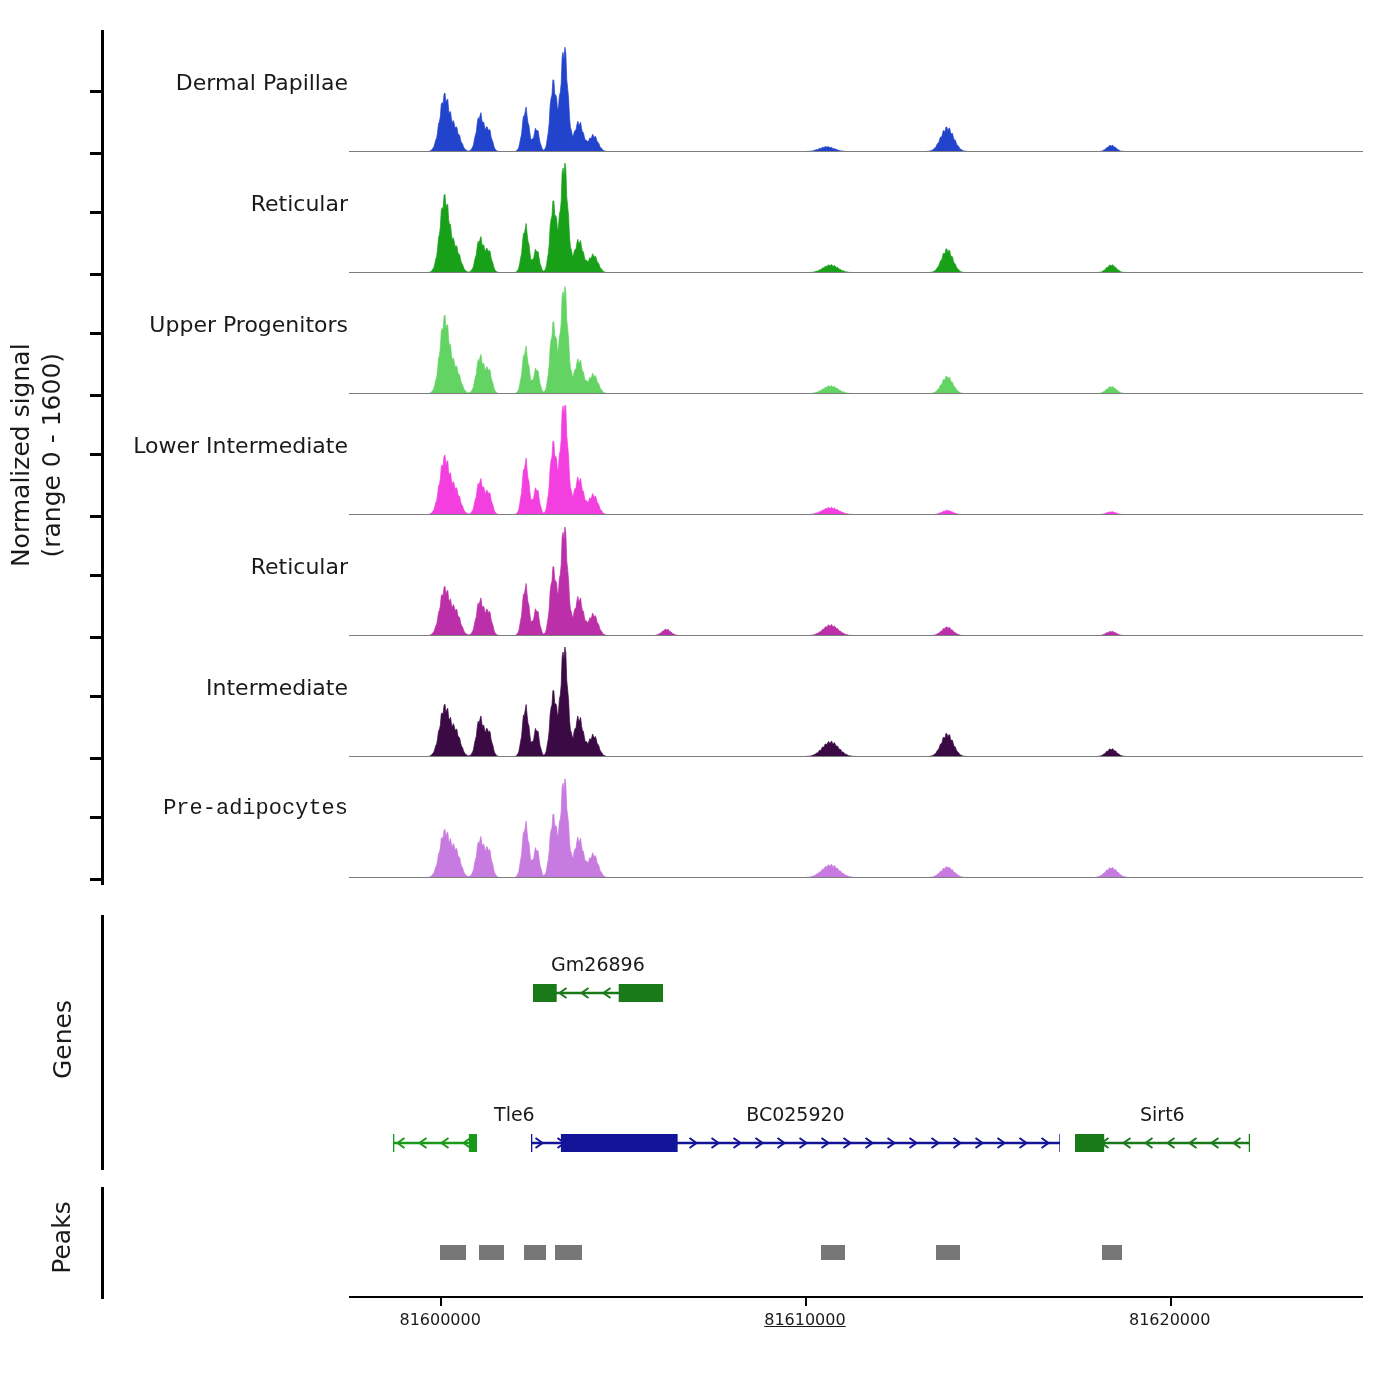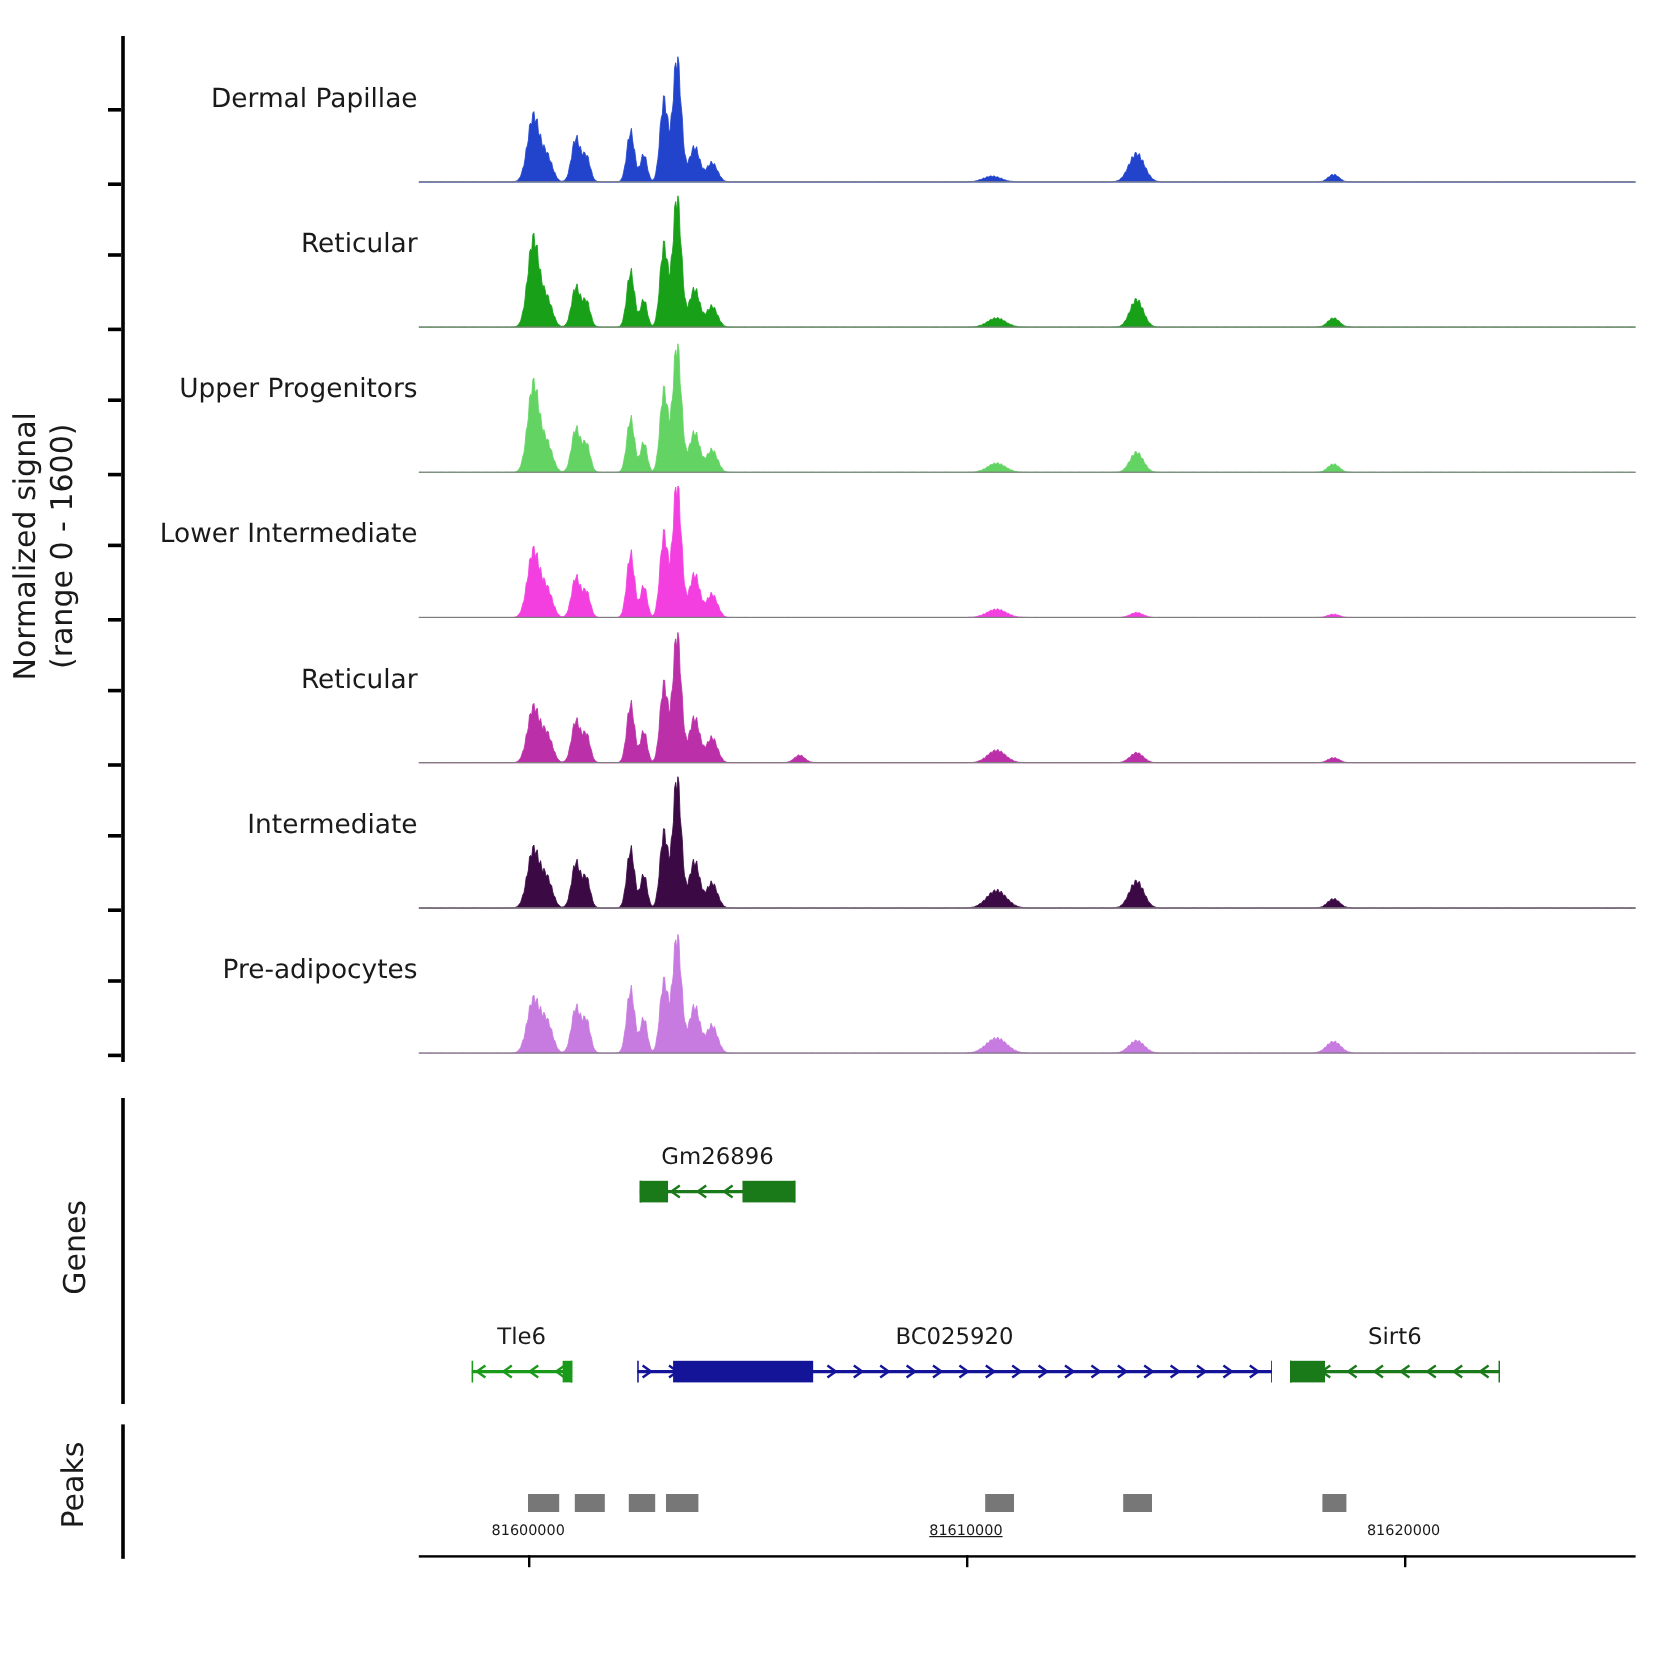--- a/index.html
+++ b/index.html
@@ -168,22 +168,22 @@
   }
   .x-tick {
     position: absolute;
     top: 1296px;
     width: 2px;
     height: 10px;
     background: #000;
   }
   .x-tick-label {
     position: absolute;
-    top: 1268px;
-    font-size: 12px;
+    top: 1310px;
+    font-size: 16px;
     color: #1a1a1a;
     text-align: center;
     white-space: nowrap;
     transform: translateX(-50%);
   }
   #x-axis-title {
     position: absolute;
     left: 349px;
     top: 1348px;
     width: 1014px;
@@ -267,21 +267,21 @@
         </div>
         <div class="track-row" style="top: 647px; height: 110px;">
           <div class="track-label" style="top: 28px;">Intermediate</div>
           <div class="track-plot" style="height: 110px; top: 0px;">
             <svg width="1014" height="110" class="track-svg">
               <path d="M 0 110 L 0.00 109.72 L 0.92 109.59 L 1.85 109.56 L 2.77 109.62 L 3.69 109.71 L 4.61 109.72 L 5.54 109.67 L 6.46 109.62 L 7.38 109.66 L 8.30 109.67 L 9.23 109.55 L 10.15 109.53 L 11.07 109.62 L 11.99 109.72 L 12.92 109.67 L 13.84 109.71 L 14.76 109.69 L 15.69 109.71 L 16.61 109.64 L 17.53 109.54 L 18.45 109.54 L 19.38 109.65 L 20.30 109.66 L 21.22 109.60 L 22.14 109.64 L 23.07 109.71 L 23.99 109.72 L 24.91 109.65 L 25.83 109.57 L 26.76 109.59 L 27.68 109.71 L 28.60 109.60 L 29.53 109.55 L 30.45 109.60 L 31.37 109.70 L 32.29 109.71 L 33.22 109.69 L 34.14 109.64 L 35.06 109.65 L 35.98 109.69 L 36.91 109.56 L 37.83 109.52 L 38.75 109.60 L 39.67 109.72 L 40.60 109.66 L 41.52 109.69 L 42.44 109.70 L 43.36 109.70 L 44.29 109.66 L 45.21 109.56 L 46.13 109.54 L 47.06 109.63 L 47.98 109.68 L 48.90 109.60 L 49.82 109.62 L 50.75 109.70 L 51.67 109.72 L 52.59 109.67 L 53.51 109.59 L 54.44 109.59 L 55.36 109.69 L 56.28 109.62 L 57.20 109.54 L 58.13 109.58 L 59.05 109.68 L 59.97 109.71 L 60.90 109.72 L 61.82 109.66 L 62.74 109.65 L 63.66 109.71 L 64.59 109.58 L 65.51 109.52 L 66.43 109.58 L 67.35 109.71 L 68.28 109.66 L 69.20 109.66 L 70.12 109.72 L 71.04 109.70 L 71.97 109.68 L 72.89 109.57 L 73.81 109.53 L 74.74 109.61 L 75.66 109.67 L 76.58 109.55 L 77.50 109.51 L 78.43 109.54 L 79.35 109.46 L 80.27 109.17 L 81.19 108.82 L 82.12 108.34 L 83.04 107.31 L 83.96 106.18 L 84.88 104.98 L 85.81 101.91 L 86.73 98.59 L 87.65 96.94 L 88.58 91.65 L 89.50 84.08 L 90.42 82.42 L 91.34 78.10 L 92.27 67.06 L 93.19 65.80 L 94.11 67.43 L 95.03 58.34 L 95.96 57.21 L 96.88 65.51 L 97.80 62.74 L 98.72 61.13 L 99.65 70.83 L 100.57 73.08 L 101.49 70.18 L 102.41 76.42 L 103.34 80.47 L 104.26 76.56 L 105.18 78.93 L 106.11 84.06 L 107.03 81.91 L 107.95 82.66 L 108.87 88.82 L 109.80 90.09 L 110.72 90.96 L 111.64 96.26 L 112.56 99.30 L 113.49 100.39 L 114.41 103.38 L 115.33 105.79 L 116.25 106.60 L 117.18 107.63 L 118.10 108.51 L 119.02 108.82 L 119.95 108.74 L 120.87 108.57 L 121.79 107.89 L 122.71 106.43 L 123.64 104.89 L 124.56 102.20 L 125.48 96.54 L 126.40 92.43 L 127.33 89.25 L 128.25 79.92 L 129.17 74.31 L 130.09 76.57 L 131.02 72.16 L 131.94 68.97 L 132.86 76.76 L 133.79 79.64 L 134.71 77.96 L 135.63 82.95 L 136.55 85.78 L 137.48 81.35 L 138.40 81.82 L 139.32 85.78 L 140.24 83.77 L 141.17 85.27 L 142.09 92.51 L 143.01 95.87 L 143.93 98.51 L 144.86 103.29 L 145.78 105.97 L 146.70 107.28 L 147.63 108.46 L 148.55 109.05 L 149.47 109.29 L 150.39 109.55 L 151.32 109.64 L 152.24 109.60 L 153.16 109.65 L 154.08 109.72 L 155.01 109.72 L 155.93 109.64 L 156.85 109.57 L 157.77 109.58 L 158.70 109.70 L 159.62 109.61 L 160.54 109.55 L 161.46 109.60 L 162.39 109.70 L 163.31 109.71 L 164.23 109.66 L 165.16 109.53 L 166.08 109.42 L 167.00 109.13 L 167.92 108.11 L 168.85 106.83 L 169.77 104.83 L 170.69 99.84 L 171.61 94.22 L 172.54 89.75 L 173.46 78.51 L 174.38 68.08 L 175.30 68.50 L 176.23 63.17 L 177.15 57.52 L 178.07 68.02 L 179.00 76.34 L 179.92 78.86 L 180.84 87.90 L 181.76 95.13 L 182.69 95.10 L 183.61 94.01 L 184.53 93.41 L 185.45 87.40 L 186.38 81.40 L 187.30 83.77 L 188.22 84.32 L 189.14 84.31 L 190.07 92.01 L 190.99 98.39 L 191.91 101.38 L 192.84 105.01 L 193.76 107.43 L 194.68 107.96 L 195.60 107.40 L 196.53 106.29 L 197.45 103.04 L 198.37 97.03 L 199.29 91.94 L 200.22 83.33 L 201.14 67.40 L 202.06 60.63 L 202.98 57.65 L 203.91 43.60 L 204.83 43.78 L 205.75 56.74 L 206.68 56.70 L 207.60 58.76 L 208.52 69.14 L 209.44 66.06 L 210.37 52.30 L 211.29 48.07 L 212.21 37.77 L 213.13 10.02 L 214.06 5.00 L 214.98 12.94 L 215.90 0.00 L 216.82 5.64 L 217.75 33.60 L 218.67 43.07 L 219.59 52.81 L 220.52 73.30 L 221.44 83.05 L 222.36 85.27 L 223.28 89.80 L 224.21 90.71 L 225.13 84.46 L 226.05 81.40 L 226.97 81.36 L 227.90 73.57 L 228.82 68.99 L 229.74 74.21 L 230.66 72.90 L 231.59 70.41 L 232.51 78.57 L 233.43 83.84 L 234.35 84.14 L 235.28 89.62 L 236.20 94.68 L 237.12 94.41 L 238.05 95.24 L 238.97 97.15 L 239.89 94.58 L 240.81 91.64 L 241.74 92.79 L 242.66 90.93 L 243.58 86.99 L 244.50 89.24 L 245.43 91.25 L 246.35 89.52 L 247.27 92.29 L 248.19 96.73 L 249.12 97.48 L 250.04 99.60 L 250.96 103.12 L 251.89 104.55 L 252.81 105.63 L 253.73 107.37 L 254.65 108.26 L 255.58 108.62 L 256.50 109.12 L 257.42 109.44 L 258.34 109.54 L 259.27 109.52 L 260.19 109.51 L 261.11 109.57 L 262.03 109.71 L 262.96 109.60 L 263.88 109.57 L 264.80 109.63 L 265.73 109.71 L 266.65 109.72 L 267.57 109.66 L 268.49 109.60 L 269.42 109.65 L 270.34 109.67 L 271.26 109.55 L 272.18 109.53 L 273.11 109.62 L 274.03 109.72 L 274.95 109.68 L 275.87 109.72 L 276.80 109.67 L 277.72 109.70 L 278.64 109.64 L 279.57 109.54 L 280.49 109.54 L 281.41 109.65 L 282.33 109.67 L 283.26 109.62 L 284.18 109.66 L 285.10 109.72 L 286.02 109.72 L 286.95 109.64 L 287.87 109.56 L 288.79 109.58 L 289.71 109.70 L 290.64 109.61 L 291.56 109.56 L 292.48 109.61 L 293.40 109.70 L 294.33 109.72 L 295.25 109.68 L 296.17 109.62 L 297.10 109.64 L 298.02 109.69 L 298.94 109.56 L 299.86 109.52 L 300.79 109.60 L 301.71 109.72 L 302.63 109.67 L 303.55 109.70 L 304.48 109.69 L 305.40 109.70 L 306.32 109.66 L 307.24 109.55 L 308.17 109.53 L 309.09 109.63 L 310.01 109.68 L 310.94 109.61 L 311.86 109.63 L 312.78 109.70 L 313.70 109.72 L 314.63 109.66 L 315.55 109.58 L 316.47 109.58 L 317.39 109.68 L 318.32 109.62 L 319.24 109.55 L 320.16 109.59 L 321.08 109.68 L 322.01 109.71 L 322.93 109.70 L 323.85 109.64 L 324.78 109.64 L 325.70 109.71 L 326.62 109.58 L 327.54 109.52 L 328.47 109.58 L 329.39 109.70 L 330.31 109.67 L 331.23 109.68 L 332.16 109.71 L 333.08 109.70 L 334.00 109.68 L 334.92 109.57 L 335.85 109.53 L 336.77 109.61 L 337.69 109.70 L 338.62 109.60 L 339.54 109.61 L 340.46 109.68 L 341.38 109.72 L 342.31 109.68 L 343.23 109.60 L 344.15 109.58 L 345.07 109.67 L 346.00 109.64 L 346.92 109.55 L 347.84 109.57 L 348.76 109.66 L 349.69 109.71 L 350.61 109.72 L 351.53 109.66 L 352.45 109.65 L 353.38 109.72 L 354.30 109.60 L 355.22 109.52 L 356.15 109.56 L 357.07 109.69 L 357.99 109.66 L 358.91 109.66 L 359.84 109.72 L 360.76 109.70 L 361.68 109.69 L 362.60 109.59 L 363.53 109.54 L 364.45 109.60 L 365.37 109.71 L 366.29 109.60 L 367.22 109.59 L 368.14 109.66 L 369.06 109.72 L 369.99 109.70 L 370.91 109.63 L 371.83 109.59 L 372.75 109.65 L 373.68 109.66 L 374.60 109.55 L 375.52 109.55 L 376.44 109.64 L 377.37 109.71 L 378.29 109.70 L 379.21 109.69 L 380.13 109.65 L 381.06 109.71 L 381.98 109.62 L 382.90 109.53 L 383.83 109.55 L 384.75 109.67 L 385.67 109.67 L 386.59 109.64 L 387.52 109.69 L 388.44 109.71 L 389.36 109.71 L 390.28 109.61 L 391.21 109.55 L 392.13 109.58 L 393.05 109.72 L 393.97 109.60 L 394.90 109.57 L 395.82 109.64 L 396.74 109.71 L 397.67 109.72 L 398.59 109.65 L 399.51 109.60 L 400.43 109.64 L 401.36 109.68 L 402.28 109.55 L 403.20 109.54 L 404.12 109.62 L 405.05 109.72 L 405.97 109.69 L 406.89 109.71 L 407.81 109.67 L 408.74 109.70 L 409.66 109.64 L 410.58 109.54 L 411.51 109.54 L 412.43 109.65 L 413.35 109.67 L 414.27 109.62 L 415.20 109.67 L 416.12 109.72 L 417.04 109.72 L 417.96 109.64 L 418.89 109.56 L 419.81 109.58 L 420.73 109.70 L 421.65 109.61 L 422.58 109.56 L 423.50 109.61 L 424.42 109.70 L 425.34 109.72 L 426.27 109.67 L 427.19 109.61 L 428.11 109.64 L 429.04 109.69 L 429.96 109.57 L 430.88 109.53 L 431.80 109.60 L 432.73 109.72 L 433.65 109.68 L 434.57 109.71 L 435.49 109.68 L 436.42 109.69 L 437.34 109.66 L 438.26 109.55 L 439.18 109.53 L 440.11 109.63 L 441.03 109.69 L 441.95 109.61 L 442.88 109.64 L 443.80 109.71 L 444.72 109.72 L 445.64 109.66 L 446.57 109.57 L 447.49 109.57 L 448.41 109.68 L 449.33 109.62 L 450.26 109.54 L 451.18 109.58 L 452.10 109.66 L 453.02 109.69 L 453.95 109.65 L 454.87 109.56 L 455.79 109.54 L 456.72 109.58 L 457.64 109.37 L 458.56 109.23 L 459.48 109.24 L 460.41 109.19 L 461.33 108.93 L 462.25 108.86 L 463.17 108.60 L 464.10 108.07 L 465.02 107.84 L 465.94 107.43 L 466.86 106.43 L 467.79 105.96 L 468.71 105.90 L 469.63 104.46 L 470.56 103.25 L 471.48 103.43 L 472.40 102.21 L 473.32 100.05 L 474.25 100.18 L 475.17 99.72 L 476.09 97.08 L 477.01 96.90 L 477.94 97.72 L 478.86 95.31 L 479.78 94.49 L 480.70 96.60 L 481.63 95.54 L 482.55 93.93 L 483.47 96.29 L 484.39 97.12 L 485.32 95.51 L 486.24 97.24 L 487.16 99.36 L 488.09 98.76 L 489.01 99.68 L 489.93 102.04 L 490.85 102.31 L 491.78 102.61 L 492.70 104.45 L 493.62 105.12 L 494.54 105.18 L 495.47 106.32 L 496.39 107.28 L 497.31 107.29 L 498.23 107.78 L 499.16 108.44 L 500.08 108.65 L 501.00 108.81 L 501.93 109.05 L 502.85 109.14 L 503.77 109.28 L 504.69 109.42 L 505.62 109.39 L 506.54 109.42 L 507.46 109.55 L 508.38 109.66 L 509.31 109.67 L 510.23 109.65 L 511.15 109.63 L 512.07 109.70 L 513.00 109.61 L 513.92 109.52 L 514.84 109.54 L 515.77 109.66 L 516.69 109.67 L 517.61 109.64 L 518.53 109.70 L 519.46 109.71 L 520.38 109.71 L 521.30 109.61 L 522.22 109.54 L 523.15 109.58 L 524.07 109.71 L 524.99 109.61 L 525.91 109.58 L 526.84 109.64 L 527.76 109.72 L 528.68 109.71 L 529.61 109.64 L 530.53 109.59 L 531.45 109.64 L 532.37 109.68 L 533.30 109.56 L 534.22 109.54 L 535.14 109.62 L 536.06 109.72 L 536.99 109.69 L 537.91 109.71 L 538.83 109.66 L 539.75 109.70 L 540.68 109.64 L 541.60 109.53 L 542.52 109.54 L 543.44 109.65 L 544.37 109.68 L 545.29 109.63 L 546.21 109.67 L 547.14 109.72 L 548.06 109.72 L 548.98 109.63 L 549.90 109.55 L 550.83 109.57 L 551.75 109.70 L 552.67 109.62 L 553.59 109.57 L 554.52 109.62 L 555.44 109.70 L 556.36 109.72 L 557.28 109.67 L 558.21 109.61 L 559.13 109.63 L 560.05 109.70 L 560.98 109.57 L 561.90 109.53 L 562.82 109.60 L 563.74 109.72 L 564.67 109.68 L 565.59 109.72 L 566.51 109.68 L 567.43 109.69 L 568.36 109.66 L 569.28 109.55 L 570.20 109.53 L 571.12 109.63 L 572.05 109.69 L 572.97 109.61 L 573.89 109.64 L 574.82 109.70 L 575.74 109.70 L 576.66 109.62 L 577.58 109.52 L 578.51 109.46 L 579.43 109.50 L 580.35 109.39 L 581.27 109.15 L 582.20 108.91 L 583.12 108.80 L 584.04 108.44 L 584.96 107.57 L 585.89 106.94 L 586.81 106.34 L 587.73 104.61 L 588.66 103.01 L 589.58 102.43 L 590.50 99.84 L 591.42 96.98 L 592.35 96.90 L 593.27 94.75 L 594.19 90.34 L 595.11 90.68 L 596.04 90.88 L 596.96 86.47 L 597.88 86.63 L 598.80 89.90 L 599.73 87.95 L 600.65 87.67 L 601.57 92.31 L 602.49 93.30 L 603.42 93.18 L 604.34 97.06 L 605.26 99.51 L 606.19 99.79 L 607.11 102.18 L 608.03 104.50 L 608.95 105.00 L 609.88 106.03 L 610.80 107.46 L 611.72 108.03 L 612.64 108.39 L 613.57 108.86 L 614.49 109.13 L 615.41 109.33 L 616.33 109.37 L 617.26 109.39 L 618.18 109.47 L 619.10 109.63 L 620.03 109.65 L 620.95 109.65 L 621.87 109.71 L 622.79 109.69 L 623.72 109.69 L 624.64 109.58 L 625.56 109.53 L 626.48 109.59 L 627.41 109.72 L 628.33 109.61 L 629.25 109.60 L 630.17 109.67 L 631.10 109.72 L 632.02 109.69 L 632.94 109.61 L 633.87 109.58 L 634.79 109.65 L 635.71 109.66 L 636.63 109.55 L 637.56 109.56 L 638.48 109.65 L 639.40 109.72 L 640.32 109.72 L 641.25 109.67 L 642.17 109.64 L 643.09 109.70 L 644.01 109.62 L 644.94 109.53 L 645.86 109.55 L 646.78 109.66 L 647.71 109.67 L 648.63 109.65 L 649.55 109.71 L 650.47 109.70 L 651.40 109.71 L 652.32 109.61 L 653.24 109.54 L 654.16 109.58 L 655.09 109.71 L 656.01 109.61 L 656.93 109.58 L 657.85 109.65 L 658.78 109.72 L 659.70 109.71 L 660.62 109.64 L 661.55 109.59 L 662.47 109.64 L 663.39 109.68 L 664.31 109.56 L 665.24 109.54 L 666.16 109.63 L 667.08 109.72 L 668.00 109.70 L 668.93 109.70 L 669.85 109.65 L 670.77 109.69 L 671.69 109.64 L 672.62 109.53 L 673.54 109.54 L 674.46 109.64 L 675.38 109.68 L 676.31 109.64 L 677.23 109.68 L 678.15 109.71 L 679.08 109.72 L 680.00 109.63 L 680.92 109.55 L 681.84 109.57 L 682.77 109.69 L 683.69 109.62 L 684.61 109.57 L 685.53 109.62 L 686.46 109.71 L 687.38 109.72 L 688.30 109.66 L 689.22 109.60 L 690.15 109.63 L 691.07 109.70 L 691.99 109.57 L 692.92 109.53 L 693.84 109.60 L 694.76 109.71 L 695.68 109.69 L 696.61 109.72 L 697.53 109.67 L 698.45 109.69 L 699.37 109.66 L 700.30 109.55 L 701.22 109.53 L 702.14 109.62 L 703.06 109.69 L 703.99 109.62 L 704.91 109.65 L 705.83 109.72 L 706.76 109.72 L 707.68 109.65 L 708.60 109.57 L 709.52 109.57 L 710.45 109.68 L 711.37 109.63 L 712.29 109.56 L 713.21 109.60 L 714.14 109.69 L 715.06 109.72 L 715.98 109.69 L 716.90 109.62 L 717.83 109.63 L 718.75 109.72 L 719.67 109.58 L 720.60 109.52 L 721.52 109.58 L 722.44 109.70 L 723.36 109.68 L 724.29 109.70 L 725.21 109.69 L 726.13 109.69 L 727.05 109.68 L 727.98 109.56 L 728.90 109.53 L 729.82 109.61 L 730.74 109.71 L 731.67 109.62 L 732.59 109.63 L 733.51 109.70 L 734.43 109.72 L 735.36 109.67 L 736.28 109.59 L 737.20 109.57 L 738.13 109.66 L 739.05 109.65 L 739.97 109.56 L 740.89 109.58 L 741.82 109.67 L 742.74 109.71 L 743.66 109.70 L 744.58 109.63 L 745.51 109.60 L 746.43 109.67 L 747.35 109.51 L 748.27 109.35 L 749.20 109.32 L 750.12 109.32 L 751.04 109.02 L 751.97 108.73 L 752.89 108.54 L 753.81 107.84 L 754.73 107.06 L 755.66 106.68 L 756.58 105.72 L 757.50 104.33 L 758.42 104.29 L 759.35 103.78 L 760.27 102.08 L 761.19 102.10 L 762.11 102.92 L 763.04 101.93 L 763.96 101.89 L 764.88 103.50 L 765.81 103.81 L 766.73 103.99 L 767.65 105.43 L 768.57 106.31 L 769.50 106.66 L 770.42 107.62 L 771.34 108.35 L 772.26 108.54 L 773.19 108.85 L 774.11 109.26 L 775.03 109.31 L 775.95 109.31 L 776.88 109.44 L 777.80 109.60 L 778.72 109.64 L 779.65 109.64 L 780.57 109.70 L 781.49 109.69 L 782.41 109.71 L 783.34 109.60 L 784.26 109.53 L 785.18 109.58 L 786.10 109.71 L 787.03 109.62 L 787.95 109.59 L 788.87 109.65 L 789.79 109.72 L 790.72 109.71 L 791.64 109.63 L 792.56 109.58 L 793.48 109.63 L 794.41 109.68 L 795.33 109.56 L 796.25 109.54 L 797.18 109.63 L 798.10 109.72 L 799.02 109.71 L 799.94 109.69 L 800.87 109.65 L 801.79 109.69 L 802.71 109.64 L 803.63 109.53 L 804.56 109.54 L 805.48 109.64 L 806.40 109.68 L 807.32 109.64 L 808.25 109.69 L 809.17 109.71 L 810.09 109.72 L 811.02 109.63 L 811.94 109.55 L 812.86 109.57 L 813.78 109.69 L 814.71 109.62 L 815.63 109.58 L 816.55 109.63 L 817.47 109.71 L 818.40 109.72 L 819.32 109.66 L 820.24 109.60 L 821.16 109.62 L 822.09 109.70 L 823.01 109.57 L 823.93 109.53 L 824.86 109.61 L 825.78 109.71 L 826.70 109.69 L 827.62 109.72 L 828.55 109.66 L 829.47 109.68 L 830.39 109.66 L 831.31 109.55 L 832.24 109.53 L 833.16 109.62 L 834.08 109.69 L 835.00 109.63 L 835.93 109.66 L 836.85 109.72 L 837.77 109.72 L 838.70 109.65 L 839.62 109.56 L 840.54 109.56 L 841.46 109.67 L 842.39 109.63 L 843.31 109.57 L 844.23 109.61 L 845.15 109.69 L 846.08 109.72 L 847.00 109.68 L 847.92 109.61 L 848.84 109.62 L 849.77 109.72 L 850.69 109.58 L 851.61 109.53 L 852.54 109.59 L 853.46 109.70 L 854.38 109.68 L 855.30 109.71 L 856.23 109.68 L 857.15 109.68 L 858.07 109.68 L 858.99 109.56 L 859.92 109.52 L 860.84 109.61 L 861.76 109.71 L 862.68 109.62 L 863.61 109.64 L 864.53 109.71 L 865.45 109.72 L 866.37 109.67 L 867.30 109.58 L 868.22 109.56 L 869.14 109.66 L 870.07 109.65 L 870.99 109.56 L 871.91 109.58 L 872.83 109.67 L 873.76 109.72 L 874.68 109.70 L 875.60 109.64 L 876.52 109.62 L 877.45 109.71 L 878.37 109.60 L 879.29 109.52 L 880.21 109.57 L 881.14 109.68 L 882.06 109.68 L 882.98 109.69 L 883.91 109.71 L 884.83 109.69 L 885.75 109.69 L 886.67 109.58 L 887.60 109.53 L 888.52 109.59 L 889.44 109.72 L 890.36 109.62 L 891.29 109.62 L 892.21 109.68 L 893.13 109.72 L 894.05 109.69 L 894.98 109.60 L 895.90 109.57 L 896.82 109.64 L 897.75 109.67 L 898.67 109.56 L 899.59 109.56 L 900.51 109.65 L 901.44 109.72 L 902.36 109.72 L 903.28 109.66 L 904.20 109.63 L 905.13 109.70 L 906.05 109.62 L 906.97 109.53 L 907.89 109.55 L 908.82 109.66 L 909.74 109.68 L 910.66 109.66 L 911.59 109.72 L 912.51 109.69 L 913.43 109.71 L 914.35 109.60 L 915.28 109.53 L 916.20 109.57 L 917.12 109.71 L 918.04 109.62 L 918.97 109.60 L 919.89 109.66 L 920.81 109.72 L 921.73 109.70 L 922.66 109.63 L 923.58 109.58 L 924.50 109.63 L 925.42 109.68 L 926.35 109.56 L 927.27 109.55 L 928.19 109.63 L 929.12 109.72 L 930.04 109.71 L 930.96 109.68 L 931.88 109.64 L 932.81 109.69 L 933.73 109.64 L 934.65 109.53 L 935.57 109.54 L 936.50 109.64 L 937.42 109.69 L 938.34 109.65 L 939.26 109.69 L 940.19 109.70 L 941.11 109.72 L 942.03 109.62 L 942.96 109.54 L 943.88 109.56 L 944.80 109.69 L 945.72 109.63 L 946.65 109.58 L 947.57 109.64 L 948.49 109.71 L 949.41 109.72 L 950.34 109.65 L 951.26 109.59 L 952.18 109.62 L 953.10 109.70 L 954.03 109.57 L 954.95 109.54 L 955.87 109.61 L 956.80 109.71 L 957.72 109.70 L 958.64 109.71 L 959.56 109.66 L 960.49 109.68 L 961.41 109.66 L 962.33 109.54 L 963.25 109.53 L 964.18 109.62 L 965.10 109.70 L 966.02 109.64 L 966.94 109.67 L 967.87 109.72 L 968.79 109.72 L 969.71 109.65 L 970.64 109.56 L 971.56 109.56 L 972.48 109.67 L 973.40 109.64 L 974.33 109.57 L 975.25 109.61 L 976.17 109.69 L 977.09 109.72 L 978.02 109.67 L 978.94 109.61 L 979.86 109.62 L 980.78 109.72 L 981.71 109.58 L 982.63 109.53 L 983.55 109.59 L 984.47 109.70 L 985.40 109.69 L 986.32 109.72 L 987.24 109.68 L 988.17 109.68 L 989.09 109.68 L 990.01 109.56 L 990.93 109.52 L 991.86 109.60 L 992.78 109.71 L 993.70 109.63 L 994.62 109.64 L 995.55 109.71 L 996.47 109.72 L 997.39 109.67 L 998.31 109.58 L 999.24 109.56 L 1000.16 109.65 L 1001.08 109.65 L 1002.01 109.56 L 1002.93 109.59 L 1003.85 109.68 L 1004.77 109.72 L 1005.70 109.70 L 1006.62 109.63 L 1007.54 109.62 L 1008.46 109.71 L 1009.39 109.60 L 1010.31 109.52 L 1011.23 109.57 L 1012.15 109.68 L 1013.08 109.68 L 1014.00 109.69 L 1014 110 Z" fill="#3b0a45" stroke="#3b0a45" stroke-width="0.7"></path>
             </svg>
             <div class="track-baseline"></div>
           </div>
         </div>
-        <div class="track-row" style="top: 768px; height: 110px;">
+        <div class="track-row" style="top: 768px; height: 110px; font-family: Liberation Mono, monospace;">
           <div class="track-label" style="top: 28px;">Pre-adipocytes</div>
           <div class="track-plot" style="height: 110px; top: 0px;">
             <svg width="1014" height="110" class="track-svg">
               <path d="M 0 110 L 0.00 109.72 L 0.92 109.59 L 1.85 109.56 L 2.77 109.62 L 3.69 109.71 L 4.61 109.72 L 5.54 109.67 L 6.46 109.62 L 7.38 109.66 L 8.30 109.67 L 9.23 109.55 L 10.15 109.53 L 11.07 109.62 L 11.99 109.72 L 12.92 109.67 L 13.84 109.71 L 14.76 109.69 L 15.69 109.71 L 16.61 109.64 L 17.53 109.54 L 18.45 109.54 L 19.38 109.65 L 20.30 109.66 L 21.22 109.60 L 22.14 109.64 L 23.07 109.71 L 23.99 109.72 L 24.91 109.65 L 25.83 109.57 L 26.76 109.59 L 27.68 109.71 L 28.60 109.60 L 29.53 109.55 L 30.45 109.60 L 31.37 109.70 L 32.29 109.71 L 33.22 109.69 L 34.14 109.64 L 35.06 109.65 L 35.98 109.69 L 36.91 109.56 L 37.83 109.52 L 38.75 109.60 L 39.67 109.72 L 40.60 109.66 L 41.52 109.69 L 42.44 109.70 L 43.36 109.70 L 44.29 109.66 L 45.21 109.56 L 46.13 109.54 L 47.06 109.63 L 47.98 109.68 L 48.90 109.60 L 49.82 109.62 L 50.75 109.70 L 51.67 109.72 L 52.59 109.67 L 53.51 109.59 L 54.44 109.59 L 55.36 109.69 L 56.28 109.62 L 57.20 109.54 L 58.13 109.58 L 59.05 109.68 L 59.97 109.71 L 60.90 109.72 L 61.82 109.66 L 62.74 109.65 L 63.66 109.71 L 64.59 109.58 L 65.51 109.52 L 66.43 109.58 L 67.35 109.71 L 68.28 109.66 L 69.20 109.66 L 70.12 109.72 L 71.04 109.70 L 71.97 109.68 L 72.89 109.57 L 73.81 109.53 L 74.74 109.60 L 75.66 109.67 L 76.58 109.54 L 77.50 109.50 L 78.43 109.52 L 79.35 109.43 L 80.27 109.11 L 81.19 108.76 L 82.12 108.27 L 83.04 107.22 L 83.96 106.11 L 84.88 104.96 L 85.81 102.00 L 86.73 98.87 L 87.65 97.42 L 88.58 92.53 L 89.50 85.55 L 90.42 84.19 L 91.34 80.35 L 92.27 70.29 L 93.19 69.26 L 94.11 70.82 L 95.03 62.44 L 95.96 61.28 L 96.88 68.71 L 97.80 65.78 L 98.72 63.79 L 99.65 72.46 L 100.57 74.01 L 101.49 70.54 L 102.41 76.21 L 103.34 79.83 L 104.26 75.44 L 105.18 77.64 L 106.11 82.82 L 107.03 80.42 L 107.95 81.10 L 108.87 87.51 L 109.80 88.74 L 110.72 89.53 L 111.64 95.12 L 112.56 98.31 L 113.49 99.38 L 114.41 102.59 L 115.33 105.23 L 116.25 106.09 L 117.18 107.24 L 118.10 108.25 L 119.02 108.59 L 119.95 108.50 L 120.87 108.33 L 121.79 107.55 L 122.71 105.91 L 123.64 104.31 L 124.56 101.52 L 125.48 95.68 L 126.40 91.66 L 127.33 88.67 L 128.25 79.43 L 129.17 74.01 L 130.09 76.41 L 131.02 71.93 L 131.94 68.46 L 132.86 75.93 L 133.79 78.32 L 134.71 75.87 L 135.63 80.67 L 136.55 83.45 L 137.48 78.52 L 138.40 79.12 L 139.32 83.55 L 140.24 81.37 L 141.17 82.90 L 142.09 90.66 L 143.01 94.14 L 143.93 96.84 L 144.86 102.13 L 145.78 105.17 L 146.70 106.64 L 147.63 108.09 L 148.55 108.86 L 149.47 109.18 L 150.39 109.49 L 151.32 109.62 L 152.24 109.59 L 153.16 109.64 L 154.08 109.72 L 155.01 109.72 L 155.93 109.64 L 156.85 109.57 L 157.77 109.58 L 158.70 109.70 L 159.62 109.61 L 160.54 109.55 L 161.46 109.60 L 162.39 109.69 L 163.31 109.70 L 164.23 109.63 L 165.16 109.47 L 166.08 109.31 L 167.00 108.89 L 167.92 107.58 L 168.85 106.02 L 169.77 103.63 L 170.69 97.81 L 171.61 91.60 L 172.54 86.94 L 173.46 74.84 L 174.38 63.86 L 175.30 64.76 L 176.23 59.18 L 177.15 52.97 L 178.07 64.08 L 179.00 72.72 L 179.92 74.84 L 180.84 84.43 L 181.76 92.37 L 182.69 92.22 L 183.61 91.39 L 184.53 91.44 L 185.45 85.52 L 186.38 79.62 L 187.30 82.39 L 188.22 82.96 L 189.14 82.68 L 190.07 90.53 L 190.99 97.11 L 191.91 100.11 L 192.84 104.05 L 193.76 106.82 L 194.68 107.42 L 195.60 106.86 L 196.53 105.76 L 197.45 102.35 L 198.37 96.22 L 199.29 91.39 L 200.22 83.20 L 201.14 68.04 L 202.06 62.07 L 202.98 59.63 L 203.91 46.34 L 204.83 46.35 L 205.75 58.36 L 206.68 57.60 L 207.60 58.90 L 208.52 68.97 L 209.44 66.30 L 210.37 53.93 L 211.29 51.37 L 212.21 43.14 L 213.13 18.88 L 214.06 15.19 L 214.98 22.71 L 215.90 10.66 L 216.82 15.56 L 217.75 40.16 L 218.67 47.87 L 219.59 55.80 L 220.52 74.27 L 221.44 82.90 L 222.36 84.40 L 223.28 88.77 L 224.21 89.76 L 225.13 83.51 L 226.05 80.71 L 226.97 80.97 L 227.90 73.33 L 228.82 68.89 L 229.74 74.16 L 230.66 72.78 L 231.59 70.11 L 232.51 78.10 L 233.43 83.14 L 234.35 83.05 L 235.28 88.37 L 236.20 93.39 L 237.12 92.72 L 238.05 93.42 L 238.97 95.50 L 239.89 92.65 L 240.81 89.47 L 241.74 90.88 L 242.66 88.93 L 243.58 84.68 L 244.50 87.19 L 245.43 89.37 L 246.35 87.40 L 247.27 90.37 L 248.19 95.20 L 249.12 95.92 L 250.04 98.17 L 250.96 102.11 L 251.89 103.69 L 252.81 104.87 L 253.73 106.88 L 254.65 107.92 L 255.58 108.35 L 256.50 108.96 L 257.42 109.34 L 258.34 109.47 L 259.27 109.49 L 260.19 109.49 L 261.11 109.56 L 262.03 109.70 L 262.96 109.59 L 263.88 109.57 L 264.80 109.63 L 265.73 109.71 L 266.65 109.72 L 267.57 109.66 L 268.49 109.60 L 269.42 109.65 L 270.34 109.67 L 271.26 109.55 L 272.18 109.53 L 273.11 109.62 L 274.03 109.72 L 274.95 109.68 L 275.87 109.72 L 276.80 109.67 L 277.72 109.70 L 278.64 109.64 L 279.57 109.54 L 280.49 109.54 L 281.41 109.65 L 282.33 109.67 L 283.26 109.62 L 284.18 109.66 L 285.10 109.72 L 286.02 109.72 L 286.95 109.64 L 287.87 109.56 L 288.79 109.58 L 289.71 109.70 L 290.64 109.61 L 291.56 109.56 L 292.48 109.61 L 293.40 109.70 L 294.33 109.72 L 295.25 109.68 L 296.17 109.62 L 297.10 109.64 L 298.02 109.69 L 298.94 109.56 L 299.86 109.52 L 300.79 109.60 L 301.71 109.72 L 302.63 109.67 L 303.55 109.70 L 304.48 109.69 L 305.40 109.70 L 306.32 109.66 L 307.24 109.55 L 308.17 109.53 L 309.09 109.63 L 310.01 109.68 L 310.94 109.61 L 311.86 109.63 L 312.78 109.70 L 313.70 109.72 L 314.63 109.66 L 315.55 109.58 L 316.47 109.58 L 317.39 109.68 L 318.32 109.62 L 319.24 109.55 L 320.16 109.59 L 321.08 109.68 L 322.01 109.71 L 322.93 109.70 L 323.85 109.64 L 324.78 109.64 L 325.70 109.71 L 326.62 109.58 L 327.54 109.52 L 328.47 109.58 L 329.39 109.70 L 330.31 109.67 L 331.23 109.68 L 332.16 109.71 L 333.08 109.70 L 334.00 109.68 L 334.92 109.57 L 335.85 109.53 L 336.77 109.61 L 337.69 109.70 L 338.62 109.60 L 339.54 109.61 L 340.46 109.68 L 341.38 109.72 L 342.31 109.68 L 343.23 109.60 L 344.15 109.58 L 345.07 109.67 L 346.00 109.64 L 346.92 109.55 L 347.84 109.57 L 348.76 109.66 L 349.69 109.71 L 350.61 109.72 L 351.53 109.66 L 352.45 109.65 L 353.38 109.72 L 354.30 109.60 L 355.22 109.52 L 356.15 109.56 L 357.07 109.69 L 357.99 109.66 L 358.91 109.66 L 359.84 109.72 L 360.76 109.70 L 361.68 109.69 L 362.60 109.59 L 363.53 109.54 L 364.45 109.60 L 365.37 109.71 L 366.29 109.60 L 367.22 109.59 L 368.14 109.66 L 369.06 109.72 L 369.99 109.70 L 370.91 109.63 L 371.83 109.59 L 372.75 109.65 L 373.68 109.66 L 374.60 109.55 L 375.52 109.55 L 376.44 109.64 L 377.37 109.71 L 378.29 109.70 L 379.21 109.69 L 380.13 109.65 L 381.06 109.71 L 381.98 109.62 L 382.90 109.53 L 383.83 109.55 L 384.75 109.67 L 385.67 109.67 L 386.59 109.64 L 387.52 109.69 L 388.44 109.71 L 389.36 109.71 L 390.28 109.61 L 391.21 109.55 L 392.13 109.58 L 393.05 109.72 L 393.97 109.60 L 394.90 109.57 L 395.82 109.64 L 396.74 109.71 L 397.67 109.72 L 398.59 109.65 L 399.51 109.60 L 400.43 109.64 L 401.36 109.68 L 402.28 109.55 L 403.20 109.54 L 404.12 109.62 L 405.05 109.72 L 405.97 109.69 L 406.89 109.71 L 407.81 109.67 L 408.74 109.70 L 409.66 109.64 L 410.58 109.54 L 411.51 109.54 L 412.43 109.65 L 413.35 109.67 L 414.27 109.62 L 415.20 109.67 L 416.12 109.72 L 417.04 109.72 L 417.96 109.64 L 418.89 109.56 L 419.81 109.58 L 420.73 109.70 L 421.65 109.61 L 422.58 109.56 L 423.50 109.61 L 424.42 109.70 L 425.34 109.72 L 426.27 109.67 L 427.19 109.61 L 428.11 109.64 L 429.04 109.69 L 429.96 109.57 L 430.88 109.53 L 431.80 109.60 L 432.73 109.72 L 433.65 109.68 L 434.57 109.71 L 435.49 109.68 L 436.42 109.69 L 437.34 109.66 L 438.26 109.55 L 439.18 109.53 L 440.11 109.63 L 441.03 109.69 L 441.95 109.61 L 442.88 109.64 L 443.80 109.71 L 444.72 109.72 L 445.64 109.66 L 446.57 109.57 L 447.49 109.57 L 448.41 109.67 L 449.33 109.61 L 450.26 109.54 L 451.18 109.57 L 452.10 109.65 L 453.02 109.67 L 453.95 109.63 L 454.87 109.52 L 455.79 109.50 L 456.72 109.54 L 457.64 109.30 L 458.56 109.16 L 459.48 109.17 L 460.41 109.09 L 461.33 108.82 L 462.25 108.75 L 463.17 108.50 L 464.10 107.95 L 465.02 107.75 L 465.94 107.38 L 466.86 106.42 L 467.79 106.02 L 468.71 106.02 L 469.63 104.72 L 470.56 103.66 L 471.48 103.92 L 472.40 102.88 L 473.32 101.02 L 474.25 101.21 L 475.17 100.88 L 476.09 98.65 L 477.01 98.56 L 477.94 99.31 L 478.86 97.29 L 479.78 96.63 L 480.70 98.47 L 481.63 97.56 L 482.55 96.17 L 483.47 98.16 L 484.39 98.85 L 485.32 97.39 L 486.24 98.82 L 487.16 100.61 L 488.09 100.01 L 489.01 100.74 L 489.93 102.78 L 490.85 102.95 L 491.78 103.13 L 492.70 104.76 L 493.62 105.32 L 494.54 105.30 L 495.47 106.35 L 496.39 107.25 L 497.31 107.22 L 498.23 107.68 L 499.16 108.34 L 500.08 108.54 L 501.00 108.70 L 501.93 108.95 L 502.85 109.06 L 503.77 109.19 L 504.69 109.35 L 505.62 109.34 L 506.54 109.37 L 507.46 109.52 L 508.38 109.64 L 509.31 109.65 L 510.23 109.63 L 511.15 109.62 L 512.07 109.69 L 513.00 109.60 L 513.92 109.52 L 514.84 109.54 L 515.77 109.66 L 516.69 109.67 L 517.61 109.64 L 518.53 109.70 L 519.46 109.71 L 520.38 109.71 L 521.30 109.61 L 522.22 109.54 L 523.15 109.58 L 524.07 109.71 L 524.99 109.61 L 525.91 109.58 L 526.84 109.64 L 527.76 109.72 L 528.68 109.71 L 529.61 109.64 L 530.53 109.59 L 531.45 109.64 L 532.37 109.68 L 533.30 109.56 L 534.22 109.54 L 535.14 109.62 L 536.06 109.72 L 536.99 109.69 L 537.91 109.71 L 538.83 109.66 L 539.75 109.70 L 540.68 109.64 L 541.60 109.53 L 542.52 109.54 L 543.44 109.65 L 544.37 109.68 L 545.29 109.63 L 546.21 109.67 L 547.14 109.72 L 548.06 109.72 L 548.98 109.63 L 549.90 109.55 L 550.83 109.57 L 551.75 109.70 L 552.67 109.62 L 553.59 109.57 L 554.52 109.62 L 555.44 109.70 L 556.36 109.72 L 557.28 109.67 L 558.21 109.61 L 559.13 109.63 L 560.05 109.70 L 560.98 109.57 L 561.90 109.53 L 562.82 109.60 L 563.74 109.72 L 564.67 109.68 L 565.59 109.72 L 566.51 109.68 L 567.43 109.69 L 568.36 109.66 L 569.28 109.55 L 570.20 109.53 L 571.12 109.62 L 572.05 109.69 L 572.97 109.61 L 573.89 109.64 L 574.82 109.70 L 575.74 109.70 L 576.66 109.62 L 577.58 109.52 L 578.51 109.47 L 579.43 109.52 L 580.35 109.43 L 581.27 109.24 L 582.20 109.08 L 583.12 109.06 L 584.04 108.86 L 584.96 108.33 L 585.89 107.98 L 586.81 107.68 L 587.73 106.80 L 588.66 105.96 L 589.58 105.73 L 590.50 104.50 L 591.42 103.23 L 592.35 103.31 L 593.27 102.38 L 594.19 100.36 L 595.11 100.63 L 596.04 100.79 L 596.96 98.71 L 597.88 98.79 L 598.80 100.36 L 599.73 99.46 L 600.65 99.21 L 601.57 101.34 L 602.49 101.75 L 603.42 101.58 L 604.34 103.35 L 605.26 104.42 L 606.19 104.43 L 607.11 105.62 L 608.03 106.77 L 608.95 106.93 L 609.88 107.45 L 610.80 108.29 L 611.72 108.62 L 612.64 108.81 L 613.57 109.09 L 614.49 109.25 L 615.41 109.41 L 616.33 109.40 L 617.26 109.41 L 618.18 109.48 L 619.10 109.63 L 620.03 109.64 L 620.95 109.65 L 621.87 109.71 L 622.79 109.69 L 623.72 109.69 L 624.64 109.58 L 625.56 109.53 L 626.48 109.59 L 627.41 109.72 L 628.33 109.61 L 629.25 109.60 L 630.17 109.67 L 631.10 109.72 L 632.02 109.69 L 632.94 109.61 L 633.87 109.58 L 634.79 109.65 L 635.71 109.66 L 636.63 109.55 L 637.56 109.56 L 638.48 109.65 L 639.40 109.72 L 640.32 109.72 L 641.25 109.67 L 642.17 109.64 L 643.09 109.70 L 644.01 109.62 L 644.94 109.53 L 645.86 109.55 L 646.78 109.66 L 647.71 109.67 L 648.63 109.65 L 649.55 109.71 L 650.47 109.70 L 651.40 109.71 L 652.32 109.61 L 653.24 109.54 L 654.16 109.58 L 655.09 109.71 L 656.01 109.61 L 656.93 109.58 L 657.85 109.65 L 658.78 109.72 L 659.70 109.71 L 660.62 109.64 L 661.55 109.59 L 662.47 109.64 L 663.39 109.68 L 664.31 109.56 L 665.24 109.54 L 666.16 109.63 L 667.08 109.72 L 668.00 109.70 L 668.93 109.70 L 669.85 109.65 L 670.77 109.69 L 671.69 109.64 L 672.62 109.53 L 673.54 109.54 L 674.46 109.64 L 675.38 109.68 L 676.31 109.64 L 677.23 109.68 L 678.15 109.71 L 679.08 109.72 L 680.00 109.63 L 680.92 109.55 L 681.84 109.57 L 682.77 109.69 L 683.69 109.62 L 684.61 109.57 L 685.53 109.62 L 686.46 109.71 L 687.38 109.72 L 688.30 109.66 L 689.22 109.60 L 690.15 109.63 L 691.07 109.70 L 691.99 109.57 L 692.92 109.53 L 693.84 109.60 L 694.76 109.71 L 695.68 109.69 L 696.61 109.72 L 697.53 109.67 L 698.45 109.69 L 699.37 109.66 L 700.30 109.55 L 701.22 109.53 L 702.14 109.62 L 703.06 109.69 L 703.99 109.62 L 704.91 109.65 L 705.83 109.72 L 706.76 109.72 L 707.68 109.65 L 708.60 109.57 L 709.52 109.57 L 710.45 109.68 L 711.37 109.63 L 712.29 109.56 L 713.21 109.60 L 714.14 109.69 L 715.06 109.72 L 715.98 109.69 L 716.90 109.62 L 717.83 109.63 L 718.75 109.72 L 719.67 109.58 L 720.60 109.52 L 721.52 109.58 L 722.44 109.70 L 723.36 109.68 L 724.29 109.70 L 725.21 109.69 L 726.13 109.69 L 727.05 109.68 L 727.98 109.56 L 728.90 109.53 L 729.82 109.61 L 730.74 109.71 L 731.67 109.62 L 732.59 109.63 L 733.51 109.70 L 734.43 109.72 L 735.36 109.67 L 736.28 109.58 L 737.20 109.56 L 738.13 109.66 L 739.05 109.64 L 739.97 109.55 L 740.89 109.56 L 741.82 109.64 L 742.74 109.67 L 743.66 109.64 L 744.58 109.52 L 745.51 109.42 L 746.43 109.45 L 747.35 109.19 L 748.27 108.84 L 749.20 108.70 L 750.12 108.58 L 751.04 107.92 L 751.97 107.42 L 752.89 107.20 L 753.81 106.10 L 754.73 105.01 L 755.66 104.80 L 756.58 103.66 L 757.50 101.93 L 758.42 102.16 L 759.35 101.79 L 760.27 99.79 L 761.19 99.96 L 762.11 101.07 L 763.04 99.78 L 763.96 99.63 L 764.88 101.54 L 765.81 101.68 L 766.73 101.58 L 767.65 103.35 L 768.57 104.36 L 769.50 104.52 L 770.42 105.80 L 771.34 106.92 L 772.26 107.11 L 773.19 107.65 L 774.11 108.44 L 775.03 108.60 L 775.95 108.73 L 776.88 109.07 L 777.80 109.34 L 778.72 109.43 L 779.65 109.51 L 780.57 109.63 L 781.49 109.64 L 782.41 109.67 L 783.34 109.59 L 784.26 109.52 L 785.18 109.57 L 786.10 109.71 L 787.03 109.62 L 787.95 109.59 L 788.87 109.65 L 789.79 109.72 L 790.72 109.71 L 791.64 109.63 L 792.56 109.58 L 793.48 109.63 L 794.41 109.68 L 795.33 109.56 L 796.25 109.54 L 797.18 109.63 L 798.10 109.72 L 799.02 109.71 L 799.94 109.69 L 800.87 109.65 L 801.79 109.69 L 802.71 109.64 L 803.63 109.53 L 804.56 109.54 L 805.48 109.64 L 806.40 109.68 L 807.32 109.64 L 808.25 109.69 L 809.17 109.71 L 810.09 109.72 L 811.02 109.63 L 811.94 109.55 L 812.86 109.57 L 813.78 109.69 L 814.71 109.62 L 815.63 109.58 L 816.55 109.63 L 817.47 109.71 L 818.40 109.72 L 819.32 109.66 L 820.24 109.60 L 821.16 109.62 L 822.09 109.70 L 823.01 109.57 L 823.93 109.53 L 824.86 109.61 L 825.78 109.71 L 826.70 109.69 L 827.62 109.72 L 828.55 109.66 L 829.47 109.68 L 830.39 109.66 L 831.31 109.55 L 832.24 109.53 L 833.16 109.62 L 834.08 109.69 L 835.00 109.63 L 835.93 109.66 L 836.85 109.72 L 837.77 109.72 L 838.70 109.65 L 839.62 109.56 L 840.54 109.56 L 841.46 109.67 L 842.39 109.63 L 843.31 109.57 L 844.23 109.61 L 845.15 109.69 L 846.08 109.72 L 847.00 109.68 L 847.92 109.61 L 848.84 109.62 L 849.77 109.72 L 850.69 109.58 L 851.61 109.53 L 852.54 109.59 L 853.46 109.70 L 854.38 109.68 L 855.30 109.71 L 856.23 109.68 L 857.15 109.68 L 858.07 109.68 L 858.99 109.56 L 859.92 109.52 L 860.84 109.61 L 861.76 109.71 L 862.68 109.62 L 863.61 109.64 L 864.53 109.71 L 865.45 109.72 L 866.37 109.67 L 867.30 109.58 L 868.22 109.56 L 869.14 109.66 L 870.07 109.65 L 870.99 109.56 L 871.91 109.58 L 872.83 109.67 L 873.76 109.72 L 874.68 109.70 L 875.60 109.64 L 876.52 109.62 L 877.45 109.71 L 878.37 109.60 L 879.29 109.52 L 880.21 109.57 L 881.14 109.68 L 882.06 109.68 L 882.98 109.69 L 883.91 109.71 L 884.83 109.69 L 885.75 109.69 L 886.67 109.58 L 887.60 109.53 L 888.52 109.59 L 889.44 109.72 L 890.36 109.62 L 891.29 109.62 L 892.21 109.68 L 893.13 109.72 L 894.05 109.69 L 894.98 109.60 L 895.90 109.57 L 896.82 109.64 L 897.75 109.67 L 898.67 109.56 L 899.59 109.56 L 900.51 109.65 L 901.44 109.72 L 902.36 109.72 L 903.28 109.66 L 904.20 109.63 L 905.13 109.70 L 906.05 109.62 L 906.97 109.53 L 907.89 109.55 L 908.82 109.66 L 909.74 109.68 L 910.66 109.66 L 911.59 109.72 L 912.51 109.69 L 913.43 109.71 L 914.35 109.60 L 915.28 109.53 L 916.20 109.57 L 917.12 109.71 L 918.04 109.62 L 918.97 109.60 L 919.89 109.66 L 920.81 109.72 L 921.73 109.70 L 922.66 109.63 L 923.58 109.58 L 924.50 109.63 L 925.42 109.68 L 926.35 109.56 L 927.27 109.55 L 928.19 109.63 L 929.12 109.72 L 930.04 109.71 L 930.96 109.68 L 931.88 109.64 L 932.81 109.69 L 933.73 109.64 L 934.65 109.53 L 935.57 109.54 L 936.50 109.64 L 937.42 109.69 L 938.34 109.65 L 939.26 109.69 L 940.19 109.70 L 941.11 109.72 L 942.03 109.62 L 942.96 109.54 L 943.88 109.56 L 944.80 109.69 L 945.72 109.63 L 946.65 109.58 L 947.57 109.64 L 948.49 109.71 L 949.41 109.72 L 950.34 109.65 L 951.26 109.59 L 952.18 109.62 L 953.10 109.70 L 954.03 109.57 L 954.95 109.54 L 955.87 109.61 L 956.80 109.71 L 957.72 109.70 L 958.64 109.71 L 959.56 109.66 L 960.49 109.68 L 961.41 109.66 L 962.33 109.54 L 963.25 109.53 L 964.18 109.62 L 965.10 109.70 L 966.02 109.64 L 966.94 109.67 L 967.87 109.72 L 968.79 109.72 L 969.71 109.65 L 970.64 109.56 L 971.56 109.56 L 972.48 109.67 L 973.40 109.64 L 974.33 109.57 L 975.25 109.61 L 976.17 109.69 L 977.09 109.72 L 978.02 109.67 L 978.94 109.61 L 979.86 109.62 L 980.78 109.72 L 981.71 109.58 L 982.63 109.53 L 983.55 109.59 L 984.47 109.70 L 985.40 109.69 L 986.32 109.72 L 987.24 109.68 L 988.17 109.68 L 989.09 109.68 L 990.01 109.56 L 990.93 109.52 L 991.86 109.60 L 992.78 109.71 L 993.70 109.63 L 994.62 109.64 L 995.55 109.71 L 996.47 109.72 L 997.39 109.67 L 998.31 109.58 L 999.24 109.56 L 1000.16 109.65 L 1001.08 109.65 L 1002.01 109.56 L 1002.93 109.59 L 1003.85 109.68 L 1004.77 109.72 L 1005.70 109.70 L 1006.62 109.63 L 1007.54 109.62 L 1008.46 109.71 L 1009.39 109.60 L 1010.31 109.52 L 1011.23 109.57 L 1012.15 109.68 L 1013.08 109.68 L 1014.00 109.69 L 1014 110 Z" fill="#c77ae0" stroke="#c77ae0" stroke-width="0.7"></path>
             </svg>
             <div class="track-baseline"></div>
           </div>
         </div>
       </div>
   </div>
@@ -297,21 +297,21 @@
           <path d="M 33.5 10 L 26.5 15 L 33.5 20" fill="none" stroke="#1a7a1a" stroke-width="2"></path>
           <path d="M 55.5 10 L 48.5 15 L 55.5 20" fill="none" stroke="#1a7a1a" stroke-width="2"></path>
           <path d="M 77.5 10 L 70.5 15 L 77.5 20" fill="none" stroke="#1a7a1a" stroke-width="2"></path>
           <path d="M 99.5 10 L 92.5 15 L 99.5 20" fill="none" stroke="#1a7a1a" stroke-width="2"></path>
           <path d="M 121.5 10 L 114.5 15 L 121.5 20" fill="none" stroke="#1a7a1a" stroke-width="2"></path>
           <rect x="0" y="6" width="23.708633093525236" height="18" fill="#1a7a1a"></rect>
           <rect x="85.71582733812954" y="6" width="43.76978417266184" height="18" fill="#1a7a1a"></rect>
           <line x1="0" y1="6" x2="0" y2="24" stroke="#1a7a1a" stroke-width="2.6"></line>
           <line x1="129.4856115107914" y1="6" x2="129.4856115107914" y2="24" stroke="#1a7a1a" stroke-width="2.6"></line>
         </svg>
-        <div class="gene-name" style="left: 334.716px; width: 200px; top: 188px;">Tle6</div>
+        <div class="gene-name" style="left: 334.716px; width: 200px; top: 188px; text-align: right;">Tle6</div>
         <svg width="83.89208633093529" height="30" style="position: absolute; left: 392.77px; top: 213px;">
           <line x1="0" y1="15" x2="83.89208633093529" y2="15" stroke="#1a9a1a" stroke-width="2.6"></line>
           <path d="M 11.5 10 L 4.5 15 L 11.5 20" fill="none" stroke="#1a9a1a" stroke-width="2"></path>
           <path d="M 33.5 10 L 26.5 15 L 33.5 20" fill="none" stroke="#1a9a1a" stroke-width="2"></path>
           <path d="M 55.5 10 L 48.5 15 L 55.5 20" fill="none" stroke="#1a9a1a" stroke-width="2"></path>
           <path d="M 77.5 10 L 70.5 15 L 77.5 20" fill="none" stroke="#1a9a1a" stroke-width="2"></path>
           <rect x="75.8676258992806" y="6" width="8.024460431654688" height="18" fill="#1a9a1a"></rect>
           <line x1="0" y1="6" x2="0" y2="24" stroke="#1a9a1a" stroke-width="2.6"></line>
           <line x1="83.89208633093529" y1="6" x2="83.89208633093529" y2="24" stroke="#1a9a1a" stroke-width="2.6"></line>
         </svg>

